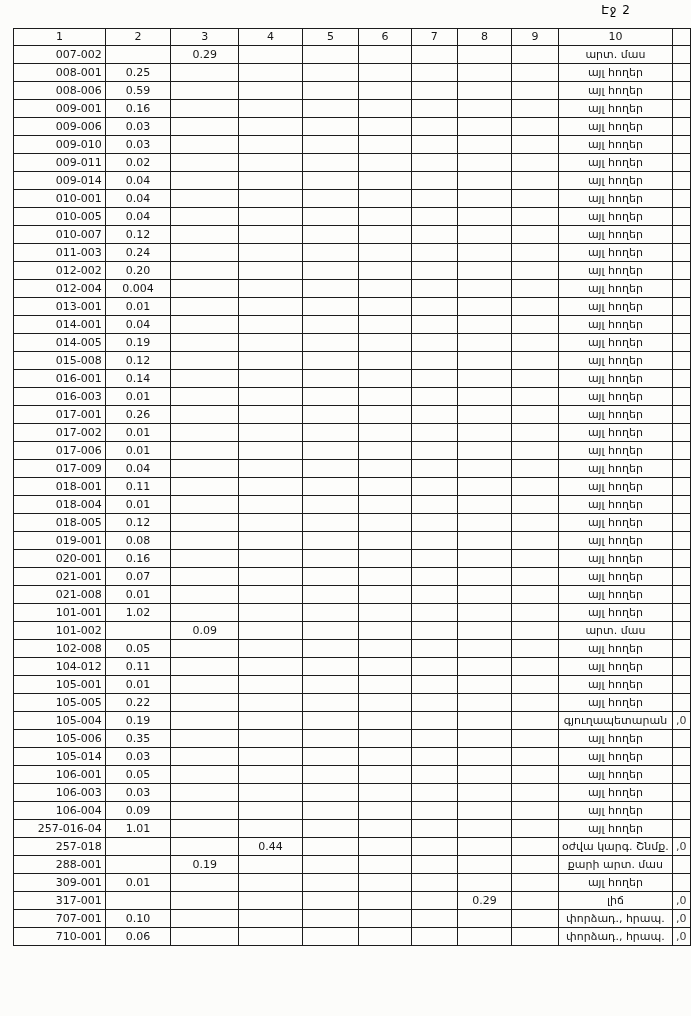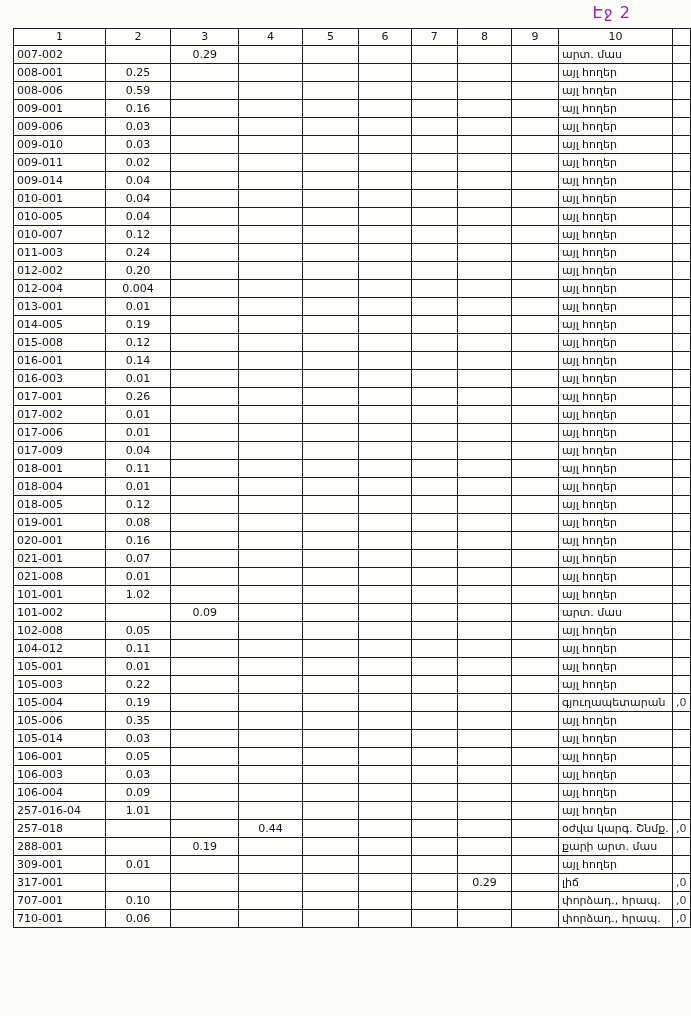--- a/index.html
+++ b/index.html
@@ -16,23 +16,23 @@
     position: relative;
     width: 691px;
     height: 1016px;
     background: #fcfcfa;
     overflow: hidden;
   }
   .page-label {
     position: absolute;
     top: 3px;
     right: 60px;
-    font-size: 16px;
+    font-size: 12px;
     letter-spacing: 1px;
-    color: #a21caf;
+    color: #000000;
   }
   table.doc-table {
     position: absolute;
     top: 28px;
     left: 13px;
     border-collapse: collapse;
     table-layout: fixed;
   }
   table.doc-table th,
   table.doc-table td {
@@ -43,23 +43,23 @@
     padding: 0 3px;
     overflow: hidden;
     white-space: nowrap;
     background: #fdfdfb;
   }
   table.doc-table thead th {
     font-weight: normal;
     text-align: center;
     height: 16px;
   }
-  td.c1  { text-align: left; }
+  td.c1  { text-align: right; }
   td.c2, td.c3, td.c4, td.c5, td.c6, td.c7, td.c8, td.c9 { text-align: center; }
-  td.c10 { text-align: left; font-size: 10.5px; }
+  td.c10 { text-align: center; font-size: 10.5px; }
   td.note {
     border: none;
     background: transparent;
     font-size: 9px;
     padding: 0 0 0 2px;
     text-align: left;
     color: #3a3a3a;
     vertical-align: bottom;
   }
 </style>
@@ -289,20 +289,33 @@
           <td class="c4"></td>
           <td class="c5"></td>
           <td class="c6"></td>
           <td class="c7"></td>
           <td class="c8"></td>
           <td class="c9"></td>
           <td class="c10">այլ հողեր</td>
           <td class="note"></td>
         </tr>
         <tr>
+          <td class="c1">014-001</td>
+          <td class="c2">0.04</td>
+          <td class="c3"></td>
+          <td class="c4"></td>
+          <td class="c5"></td>
+          <td class="c6"></td>
+          <td class="c7"></td>
+          <td class="c8"></td>
+          <td class="c9"></td>
+          <td class="c10">այլ հողեր</td>
+          <td class="note"></td>
+        </tr>
+        <tr>
           <td class="c1">014-005</td>
           <td class="c2">0.19</td>
           <td class="c3"></td>
           <td class="c4"></td>
           <td class="c5"></td>
           <td class="c6"></td>
           <td class="c7"></td>
           <td class="c8"></td>
           <td class="c9"></td>
           <td class="c10">այլ հողեր</td>
@@ -549,21 +562,21 @@
           <td class="c4"></td>
           <td class="c5"></td>
           <td class="c6"></td>
           <td class="c7"></td>
           <td class="c8"></td>
           <td class="c9"></td>
           <td class="c10">այլ հողեր</td>
           <td class="note"></td>
         </tr>
         <tr>
-          <td class="c1">105-003</td>
+          <td class="c1">105-005</td>
           <td class="c2">0.22</td>
           <td class="c3"></td>
           <td class="c4"></td>
           <td class="c5"></td>
           <td class="c6"></td>
           <td class="c7"></td>
           <td class="c8"></td>
           <td class="c9"></td>
           <td class="c10">այլ հողեր</td>
           <td class="note"></td>

